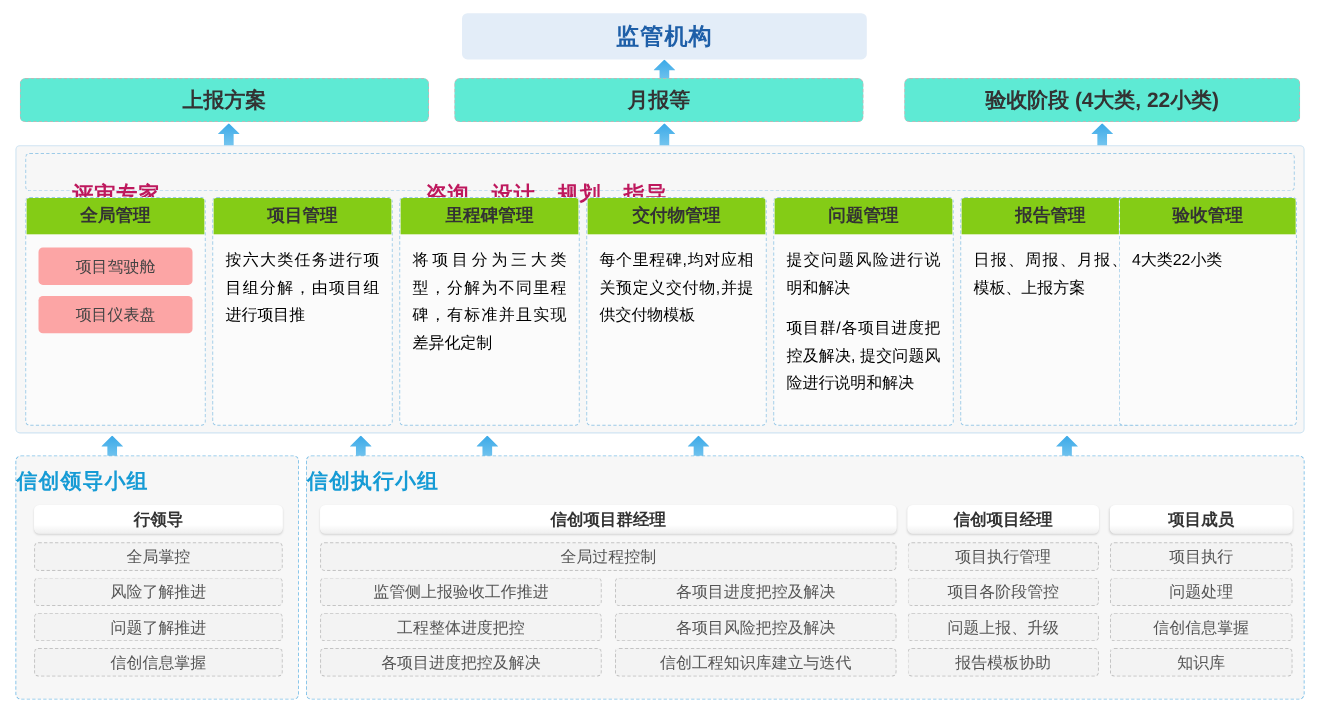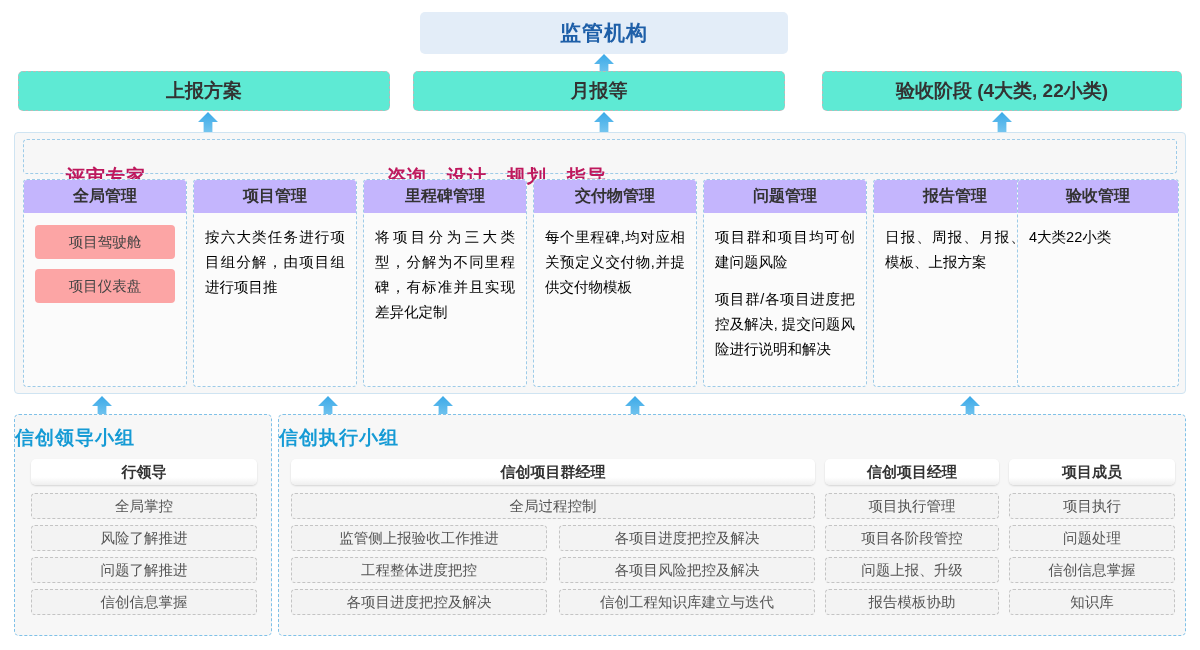--- a/index.html
+++ b/index.html
@@ -71,21 +71,21 @@
   #role-consult { left: 50%; margin-left: -213px; }
 
   .mgmt-col {
     position: absolute; top: 46px; height: 208px;
     border: 1px dashed #9dcbe8;
     border-radius: 4px;
     background: #fbfbfb;
     overflow: hidden;
   }
   .mgmt-head {
-    height: 33px; background: #c4b5fd;
+    height: 33px; background: #84cc16;
     display: flex; align-items: center; justify-content: center;
     font-size: 16px; font-weight: bold; color: #333;
   }
   .mgmt-body { padding: 12px 11px 0 11px; }
   .mgmt-para {
     font-size: 14.5px; color: #000000; line-height: 1.72;
     text-align: justify; text-align-last: left;
     margin-bottom: 12px;
   }
   .mgmt-pill {
@@ -182,21 +182,21 @@
     <div class="mgmt-col" style="left:518px; width:164px;">
       <div class="mgmt-head">交付物管理</div>
       <div class="mgmt-body">
         <div class="mgmt-para">每个里程碑,均对应相关预定义交付物,并提供交付物模板</div>
       </div>
     </div>
 
     <div class="mgmt-col" style="left:688px; width:164px;">
       <div class="mgmt-head">问题管理</div>
       <div class="mgmt-body">
-        <div class="mgmt-para">项目群和项目均可创建问题风险</div>
+        <div class="mgmt-para">提交问题风险进行说明和解决</div>
         <div class="mgmt-para">项目群/各项目进度把控及解决, 提交问题风险进行说明和解决</div>
       </div>
     </div>
 
     <div class="mgmt-col" style="left:858px; width:164px;">
       <div class="mgmt-head">报告管理</div>
       <div class="mgmt-body">
         <div class="mgmt-para">日报、周报、月报、模板、上报方案</div>
       </div>
     </div>

